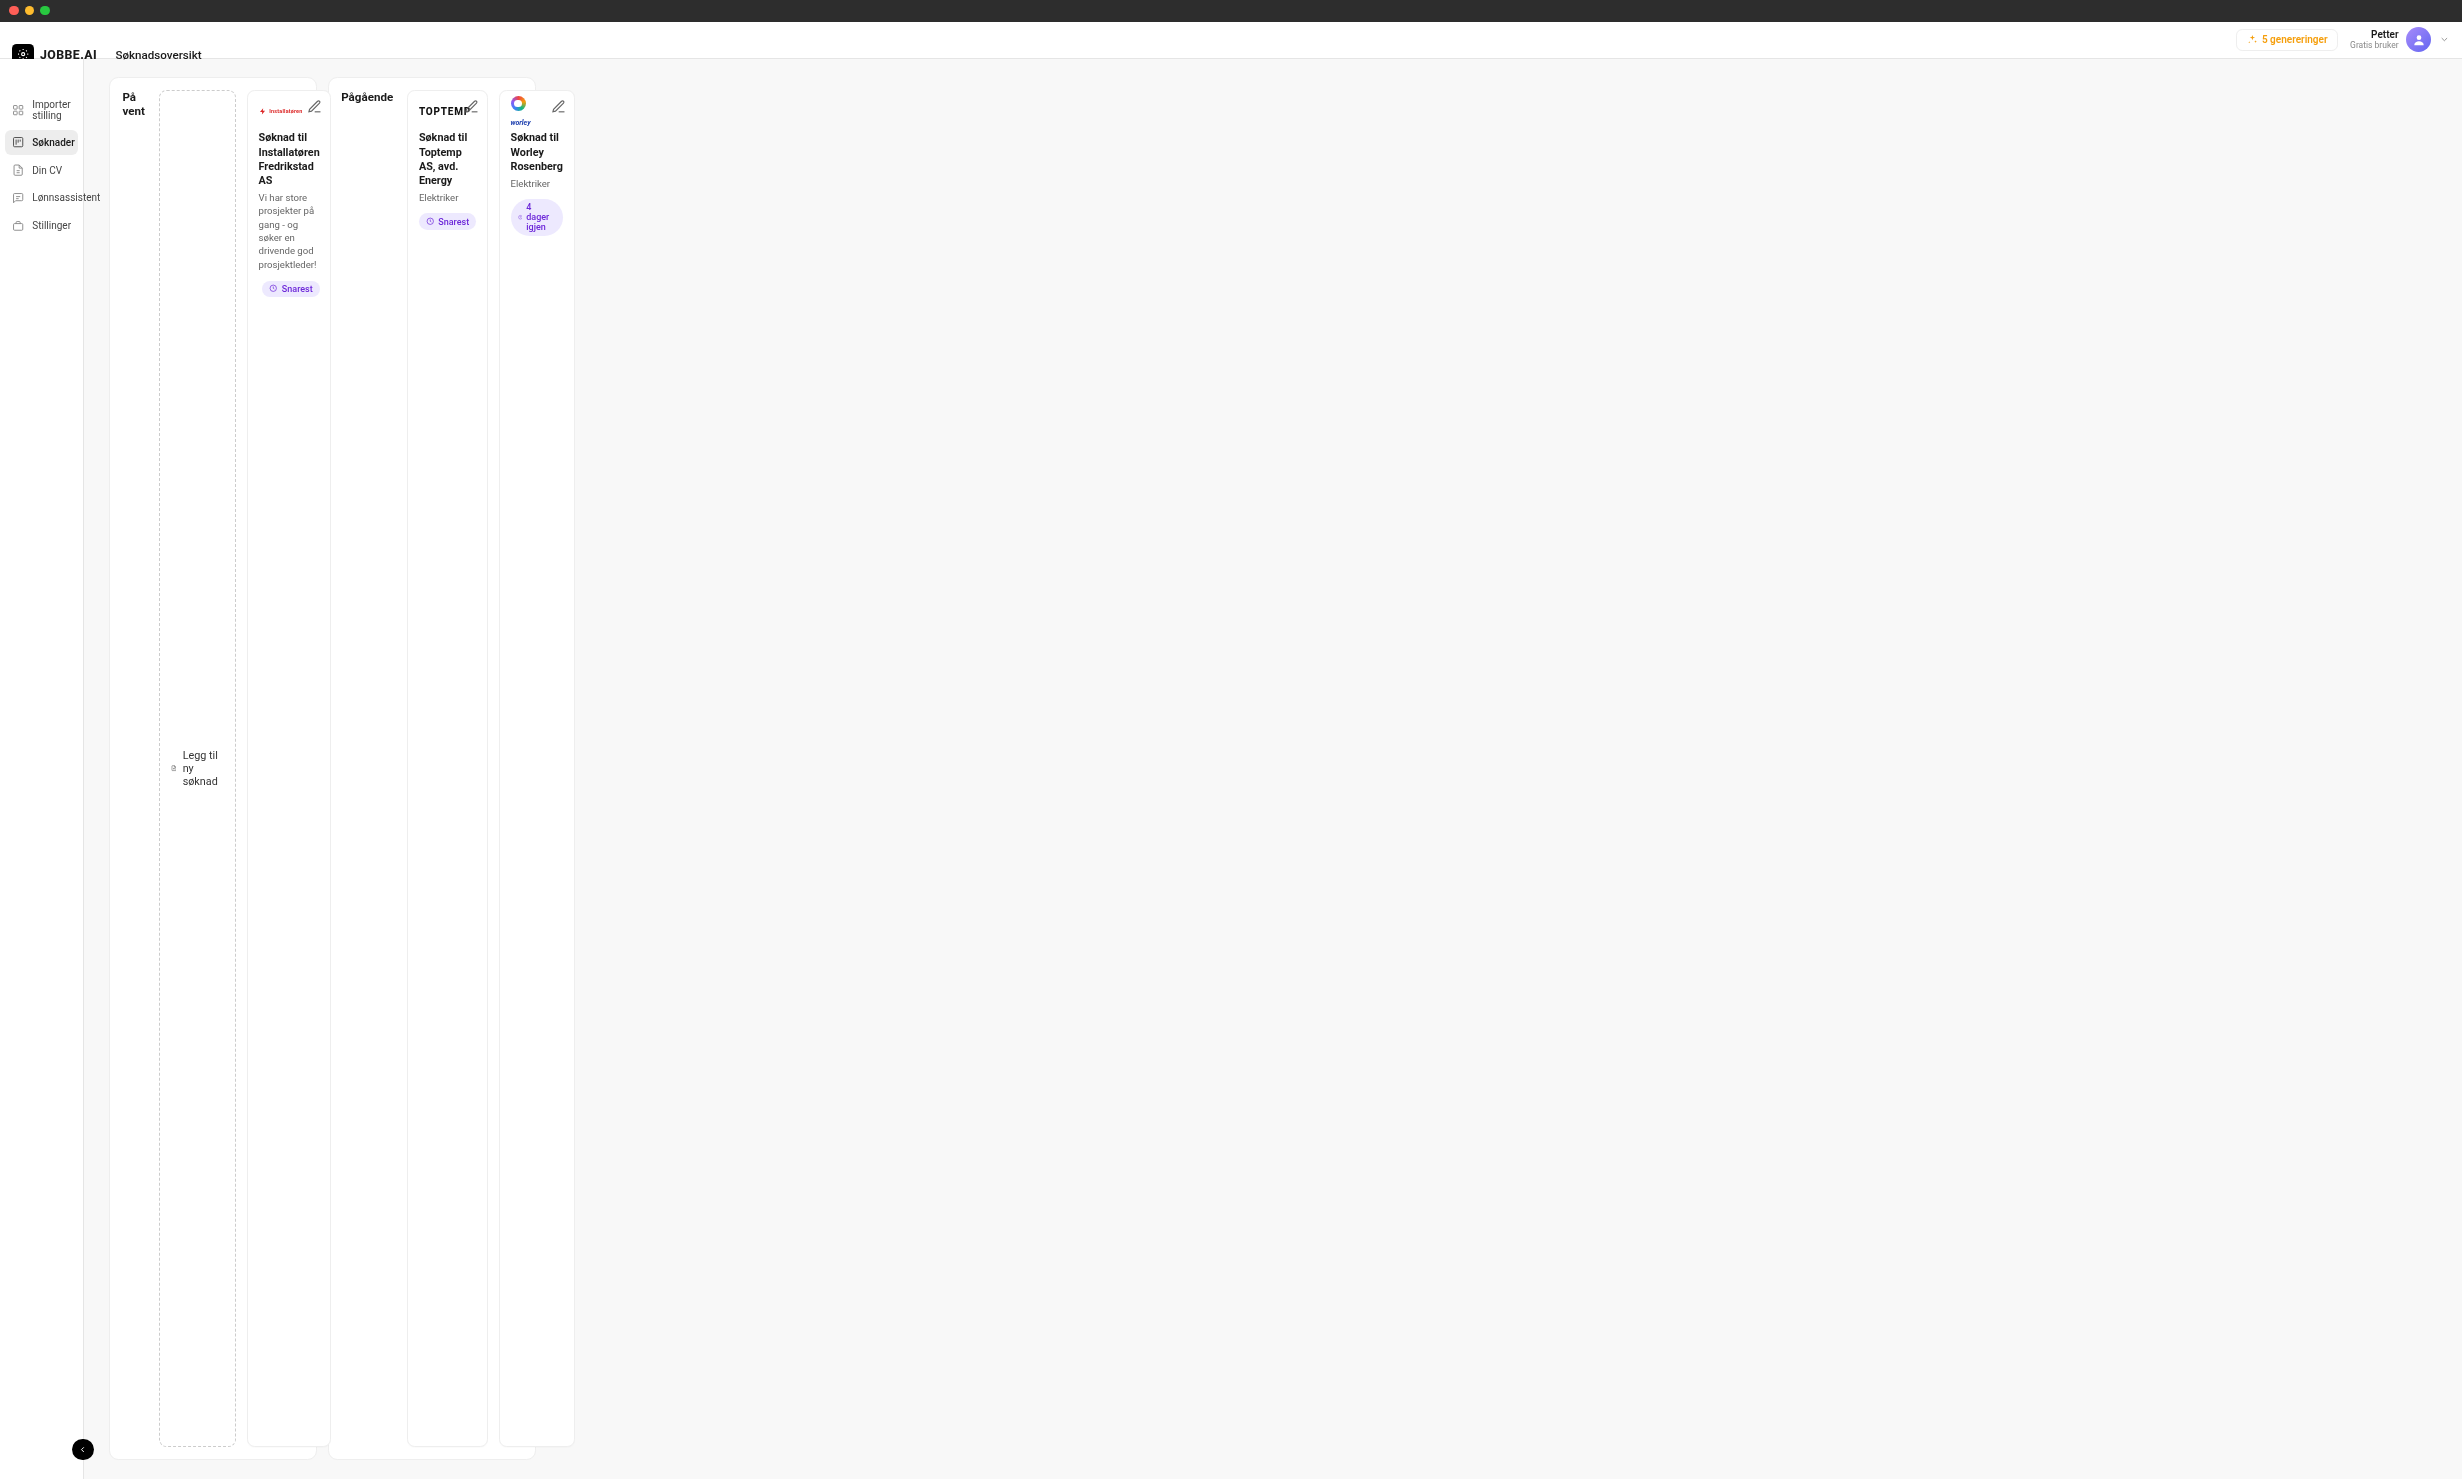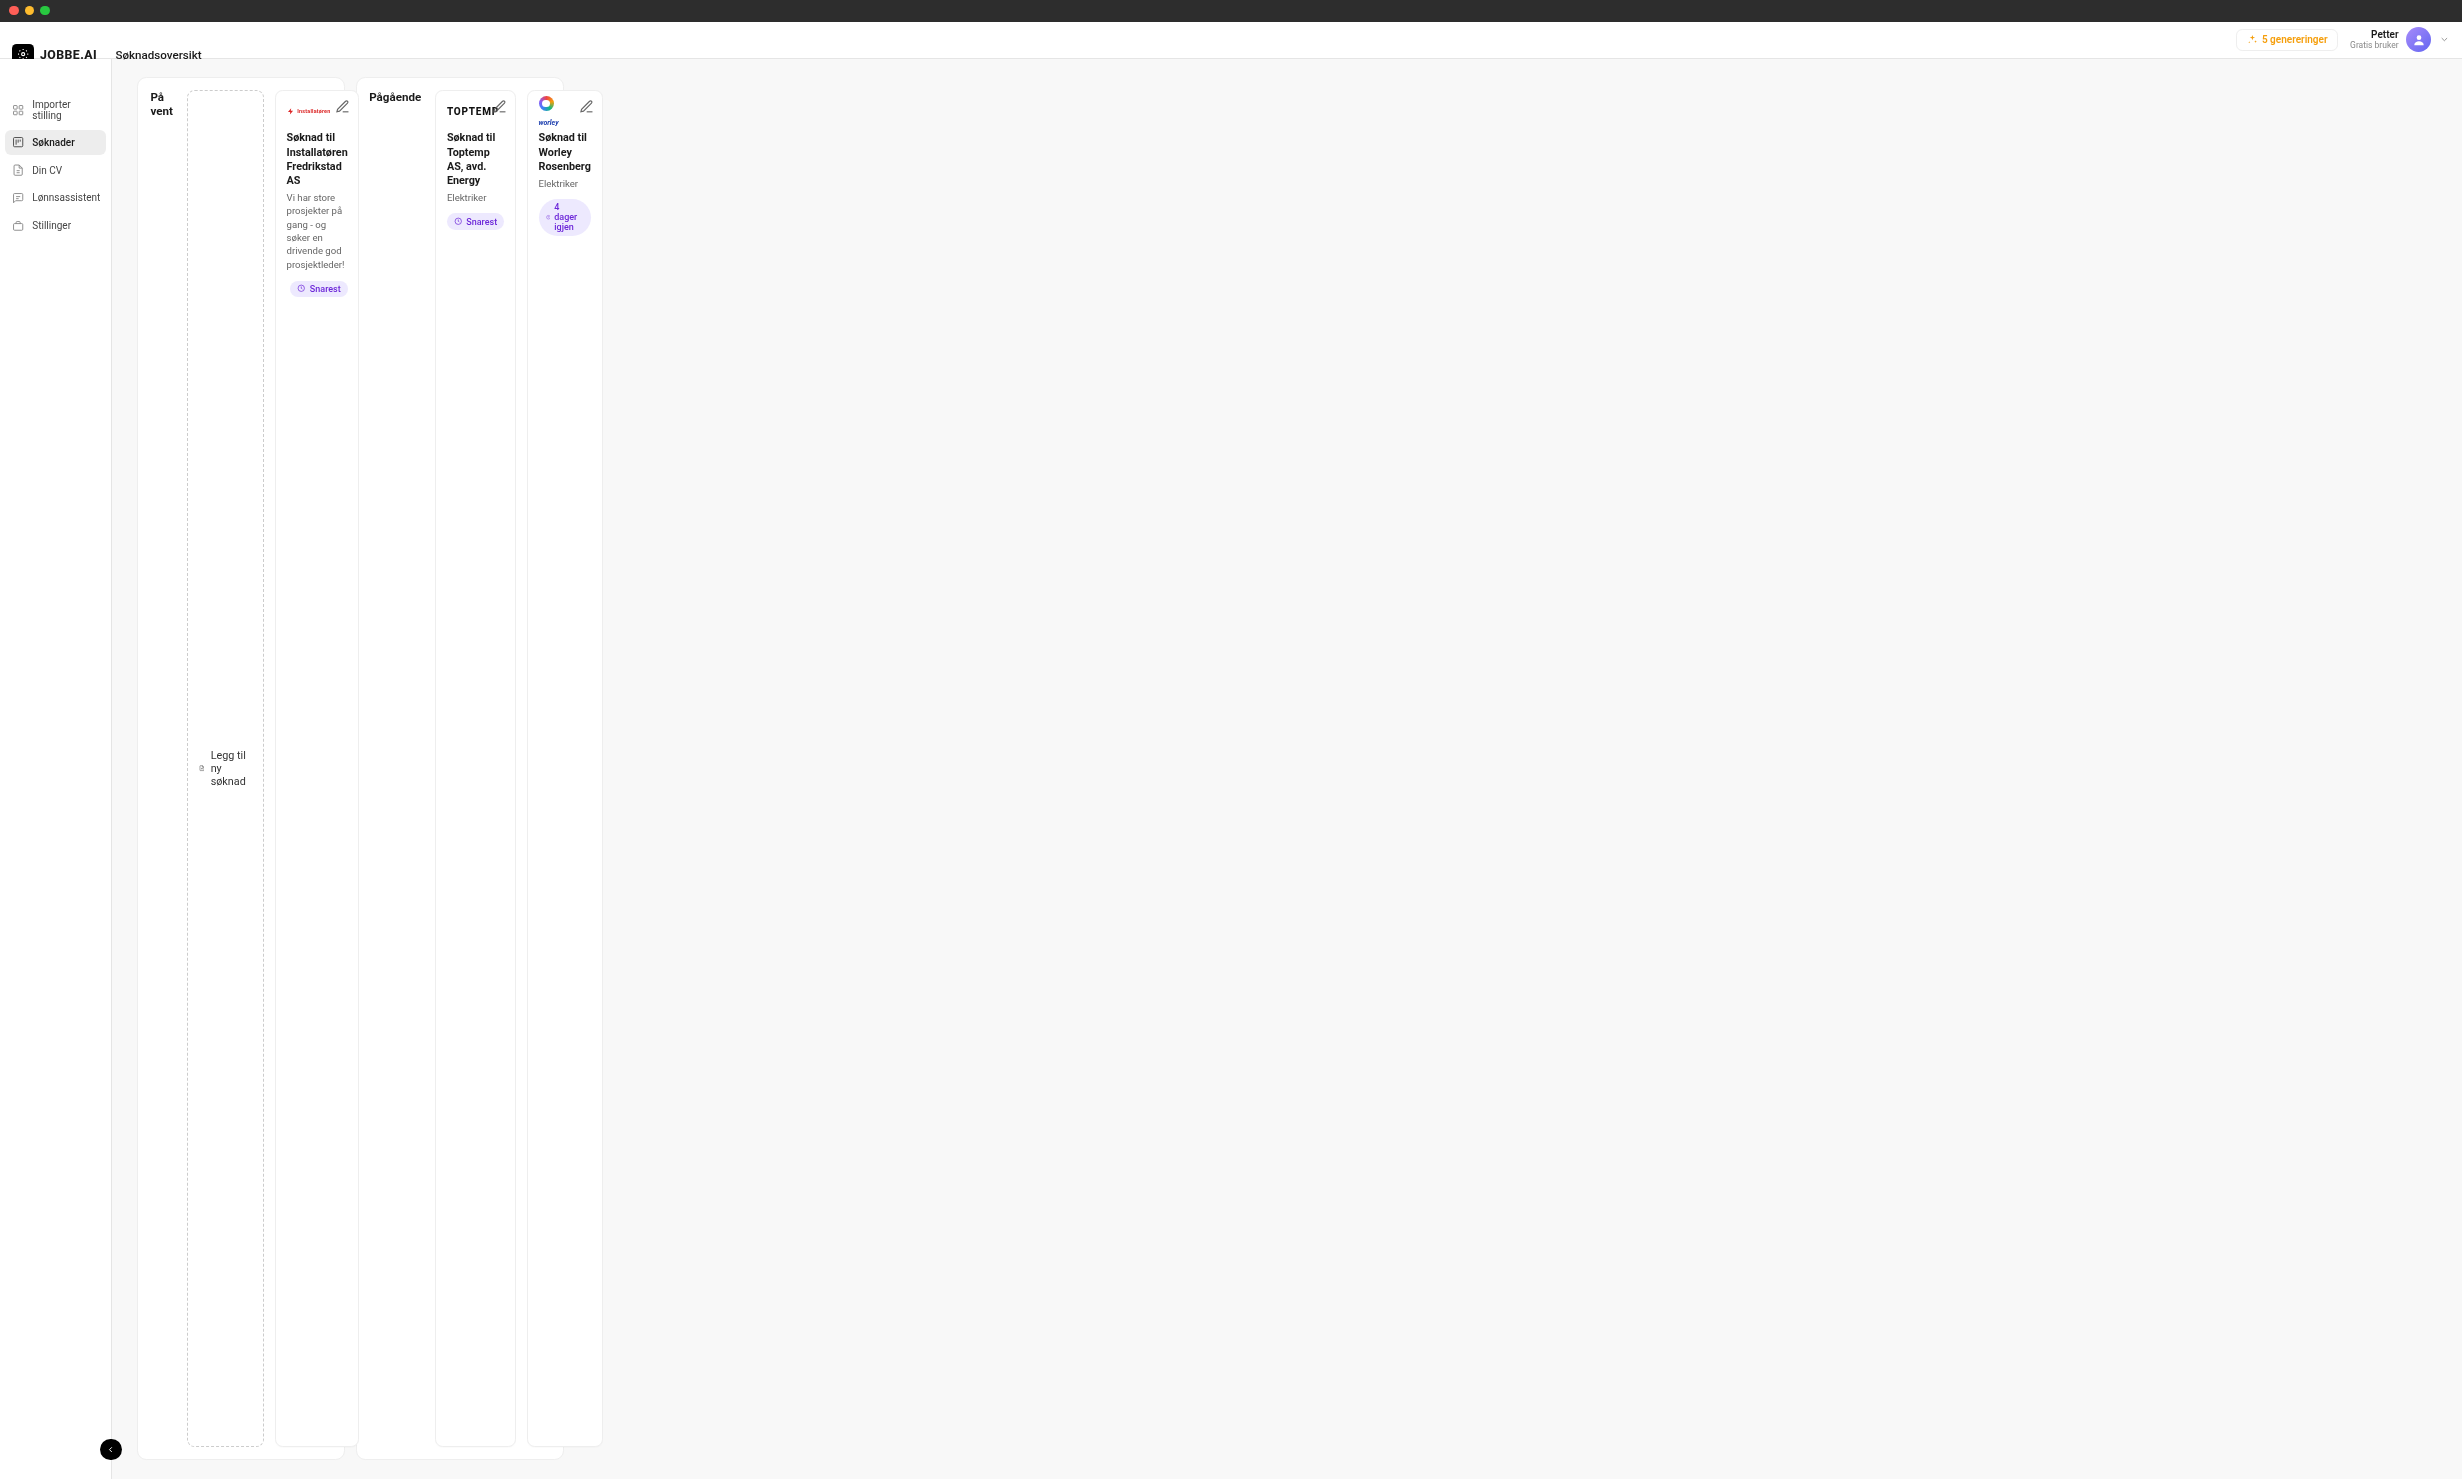--- a/index.html
+++ b/index.html
@@ -25,21 +25,21 @@
 .user-text { text-align: right; }
 .user-name { font-size: 10px; font-weight: 600; }
 .user-tier { font-size: 8.5px; color: #888; }
 .avatar { width: 25px; height: 25px; border-radius: 50%; background: linear-gradient(135deg,#a78bfa,#6366f1); display:flex; align-items:center; justify-content:center; color:#fff; font-size:9.3px; font-weight:600; }
 .chevron { color: #888; }
 
 
 .layout { display: flex; height: calc(100vh - 59px); }
 
 
-.sidebar { width: 112px; background: #fff; border-right: 0.8px solid #e5e5e5; padding: 34px 4.6px 9.3px; position: relative; }
+.sidebar { width: 84px; background: #fff; border-right: 0.8px solid #e5e5e5; padding: 34px 4.6px 9.3px; position: relative; }
 .nav-item { display: flex; align-items: center; gap: 7.7px; padding: 6.2px 7.7px; border-radius: 6.2px; font-size: 10px; color: #444; cursor: pointer; margin-bottom: 3.1px; }
 .nav-item.active { background: #ededed; color: #1a1a1a; font-weight: 500; }
 .nav-icon { width: 12.3px; height: 12.3px; color: #888; flex-shrink: 0; }
 .nav-item.active .nav-icon { color: #444; }
 .collapse-btn { position: absolute; bottom: 18.5px; right: -10.8px; width: 21.6px; height: 21.6px; border-radius: 50%; background: #000; color: #fff; display: flex; align-items: center; justify-content: center; cursor: pointer; }
 
 
 .board { flex: 1; padding: 18.5px 25px; display: flex; gap: 10.8px; overflow-x: auto; }
 .column { width: 208px; background: #fff; border: 0.8px solid #eee; border-radius: 9.3px; padding: 12.3px 9.3px; display: flex; flex-direction: row; gap: 10.8px; }
 .col-title { font-size: 11.6px; font-weight: 700; padding: 0 3.1px 1.5px; }

